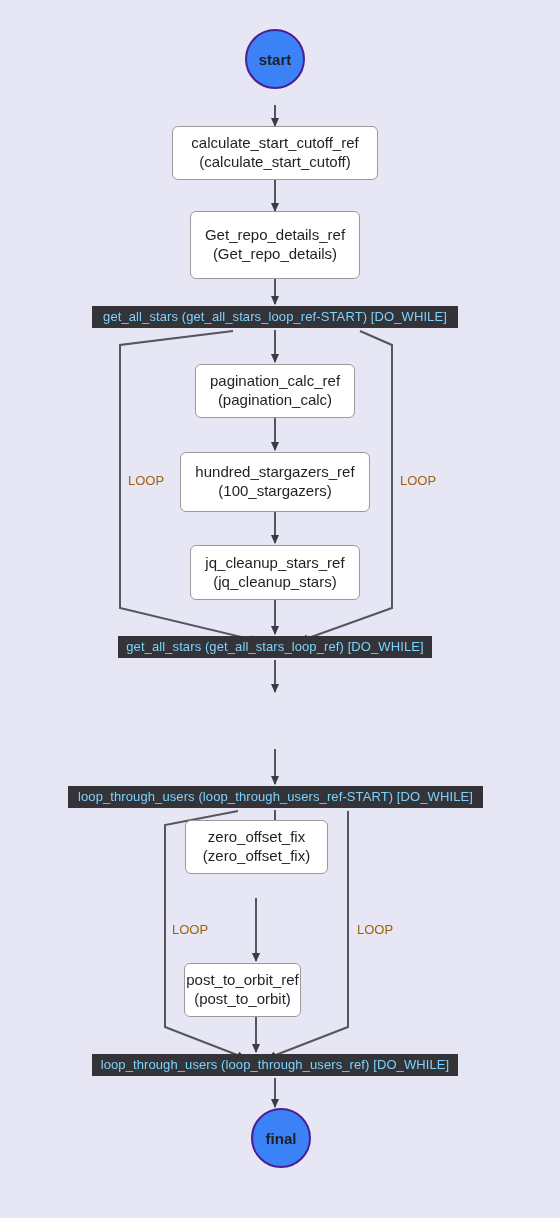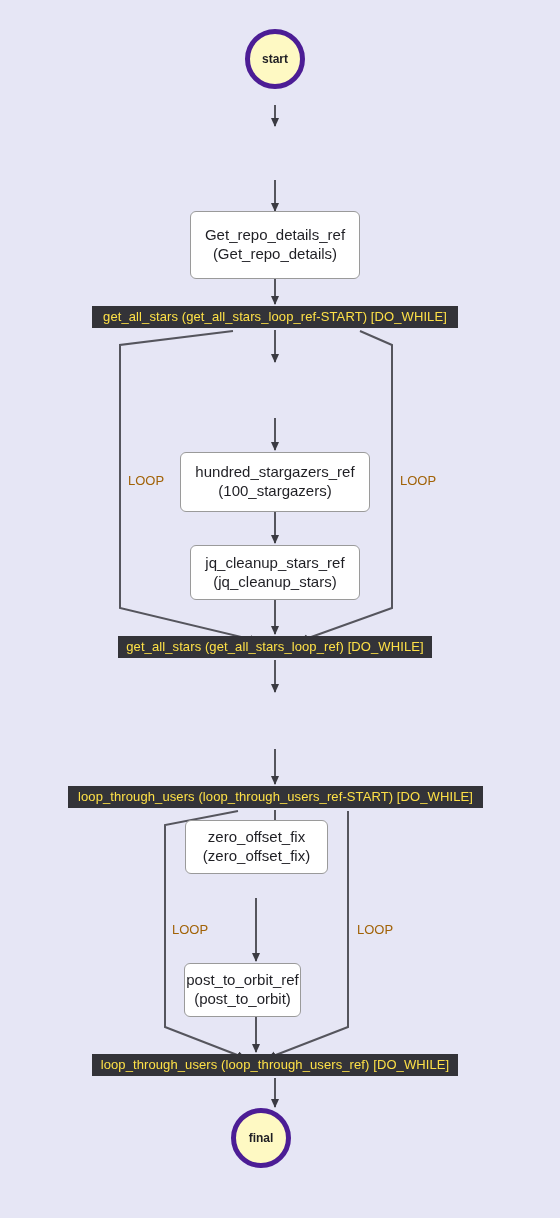--- a/index.html
+++ b/index.html
@@ -46,34 +46,34 @@
   .node .line1,
   .node .line2 {
     display: block;
   }
   .terminal {
     position: absolute;
     box-sizing: border-box;
     width: 60px;
     height: 60px;
     border-radius: 50%;
-    background: #fef9c3;
-    border: 5px solid #4c1d95;
+    background: #3b82f6;
+    border: 2px solid #4c1d95;
     display: flex;
     align-items: center;
     justify-content: center;
-    font-size: 12px;
+    font-size: 15px;
     font-weight: bold;
     color: #1f1f24;
   }
   .loopbar {
     position: absolute;
     box-sizing: border-box;
     background: #333338;
-    color: #fde047;
+    color: #7dd3fc;
     font-size: 13px;
     line-height: 22px;
     height: 22px;
     padding: 0 8px;
     white-space: nowrap;
     text-align: center;
     letter-spacing: 0.1px;
   }
   .looplabel {
     position: absolute;
@@ -128,31 +128,39 @@
       <path d="M348,811 L348,1027 L268,1058"></path>
 
       <path d="M275,1078 L275,1107"></path>
     </g>
   </svg>
 
   <div class="terminal" style="left:245px; top:29px;">
     <span>start</span>
   </div>
 
+  <div class="node" style="left:172px; top:126px; width:206px; height:54px;">
+    <span class="line1">calculate_start_cutoff_ref</span>
+    <span class="line2">(calculate_start_cutoff)</span>
+  </div>
 
   <div class="node" style="left:190px; top:211px; width:170px; height:68px;">
     <span class="line1">Get_repo_details_ref</span>
     <span class="line2">(Get_repo_details)</span>
   </div>
 
   <div class="loopbar" style="left:92px; top:306px; width:366px;">get_all_stars (get_all_stars_loop_ref-START) [DO_WHILE]</div>
 
   <div class="looplabel" style="left:128px; top:473px;">LOOP</div>
   <div class="looplabel" style="left:400px; top:473px;">LOOP</div>
 
+  <div class="node" style="left:195px; top:364px; width:160px; height:54px;">
+    <span class="line1">pagination_calc_ref</span>
+    <span class="line2">(pagination_calc)</span>
+  </div>
 
   <div class="node" style="left:180px; top:452px; width:190px; height:60px;">
     <span class="line1">hundred_stargazers_ref</span>
     <span class="line2">(100_stargazers)</span>
   </div>
 
   <div class="node" style="left:190px; top:545px; width:170px; height:55px;">
     <span class="line1">jq_cleanup_stars_ref</span>
     <span class="line2">(jq_cleanup_stars)</span>
   </div>
@@ -170,17 +178,17 @@
     <span class="line2">(zero_offset_fix)</span>
   </div>
 
   <div class="node" style="left:184px; top:963px; width:117px; height:54px;">
     <span class="line1">post_to_orbit_ref</span>
     <span class="line2">(post_to_orbit)</span>
   </div>
 
   <div class="loopbar" style="left:92px; top:1054px; width:366px;">loop_through_users (loop_through_users_ref) [DO_WHILE]</div>
 
-  <div class="terminal" style="left:231px; top:1108px;">
+  <div class="terminal" style="left:251px; top:1108px;">
     <span>final</span>
   </div>
 
 </div>
 
 </body></html>

